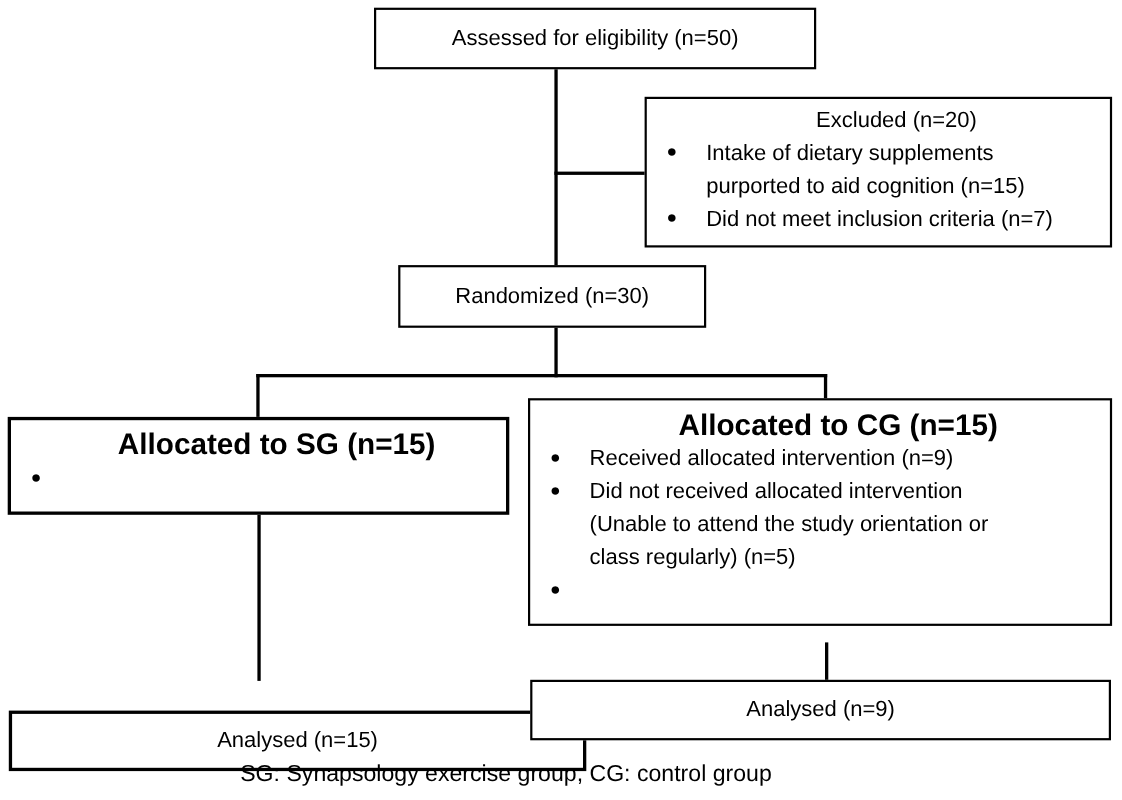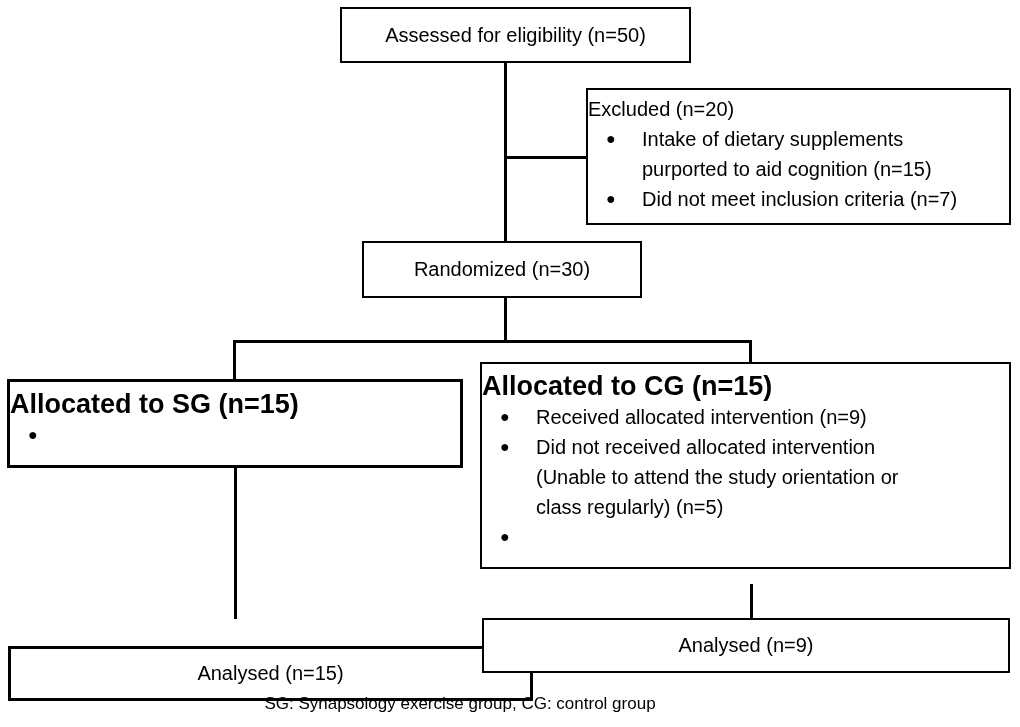--- a/index.html
+++ b/index.html
@@ -9,46 +9,46 @@
     font-family:"Liberation Sans", sans-serif; color:var(--text);
     overflow:hidden;
   }
   .box {
     position:absolute; box-sizing:border-box; background:var(--bg);
     border:2px solid var(--line);
   }
   .box.thick { border-width:3px; }
   .single { display:flex; align-items:center; justify-content:center;
             font-size:20px; text-align:center; }
-  .btitle { font-size:20px; line-height:30px; margin-top:4px; }
+  .btitle { text-align:center; font-size:20px; line-height:30px; margin-top:4px;margin-left:33px; }
   .btitle.big { font-size:27px; font-weight:bold; line-height:32px; margin-top:6px; }
   ul.blist { list-style:none; margin:0; padding:0 8px 0 18px; }
   ul.blist li { display:flex; font-size:20px; line-height:30px; }
   .bullet { flex:none; width:36px; font-size:16px; }
   .connector { position:absolute; background:var(--line); }
   .caption { position:absolute; left:0; top:691px; width:920px;
-             text-align:center; font-size:17px; line-height:26px; }
+             text-align:center; font-size:21px; line-height:26px; }
   .w310 { max-width:310px; }
   .w405 { max-width:405px; }
 </style>
 </head>
 <body>
 
 <div class="canvas">
 
   <div class="connector" style="left:504px; top:62px; width:3px; height:180px;"></div>
   <div class="connector" style="left:504px; top:156px; width:84px; height:3px;"></div>
   <div class="connector" style="left:504px; top:297px; width:3px; height:46px;"></div>
   <div class="connector" style="left:233px; top:340px; width:519px; height:3px;"></div>
   <div class="connector" style="left:233px; top:340px; width:3px; height:40px;"></div>
   <div class="connector" style="left:749px; top:340px; width:3px; height:40px;"></div>
   <div class="connector" style="left:234px; top:466px; width:3px; height:153px;"></div>
   <div class="connector" style="left:750px; top:584px; width:3px; height:35px;"></div>
 
-  <div class="box single" style="left:340px; top:7px; width:351px; height:56px;">
+  <div class="box single" style="left:340px; top:7px; width:402px; height:56px;">
     <span>Assessed for eligibility (n=50)</span>
   </div>
 
   <div class="box" style="left:586px; top:88px; width:425px; height:137px;">
     <div class="btitle">Excluded (n=20)</div>
     <ul class="blist">
       <li>
         <span class="bullet">●</span>
         <span class="w310">Intake of dietary supplements purported to aid cognition (n=15)</span>
       </li>

